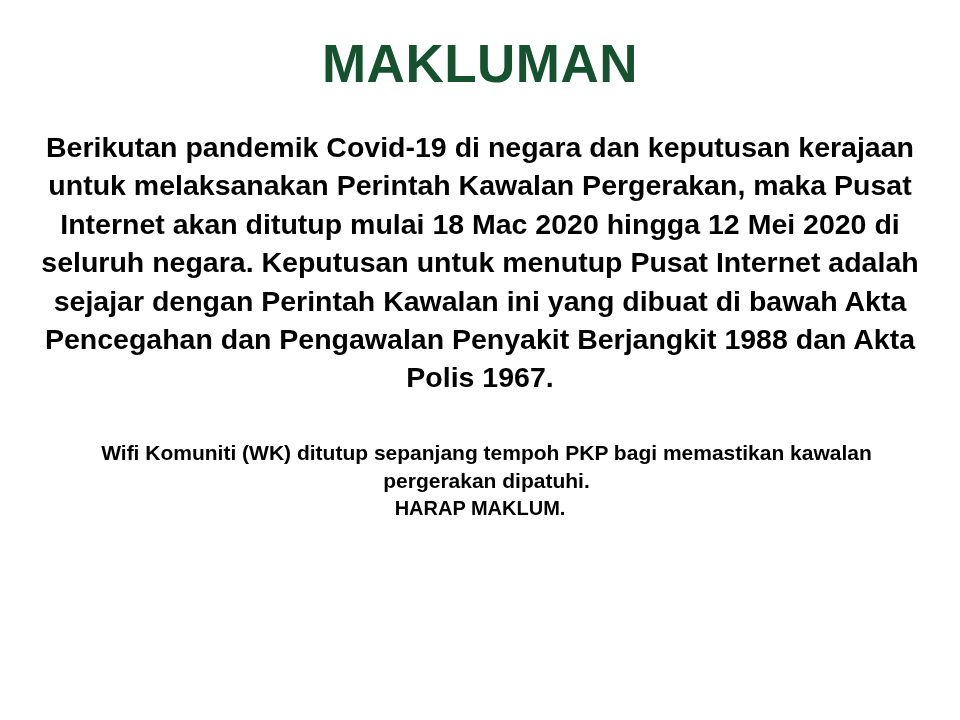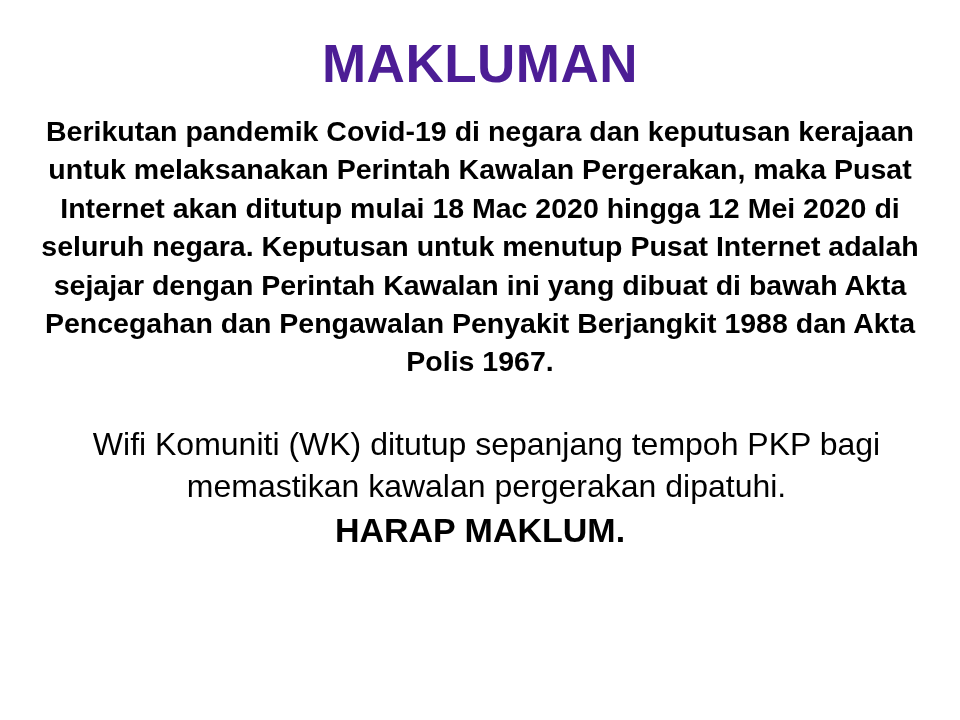--- a/index.html
+++ b/index.html
@@ -16,47 +16,47 @@
   }
   .slide {
     width: 960px;
     height: 720px;
     box-sizing: border-box;
     padding: 26px 24px 10px 24px;
     display: block;
     text-align: center;
   }
   .title {
-    color: #4c1d95;
+    color: #14532d;
     font-size: 53px;
     font-weight: bold;
     line-height: 1.05;
     margin: 10px 0 0 0;
     letter-spacing: 0.5px;
   }
   .subtitle {
     font-size: 27px;
     font-weight: bold;
     line-height: 1.32;
     margin: 38px 36px 0 36px;
   }
   .body-para {
     font-size: 28.5px;
     font-weight: bold;
     line-height: 1.35;
-    margin: 20px 16px 0 16px;
+    margin: 36px 16px 0 16px;
   }
   .closing {
-    font-size: 32px;
-    font-weight: normal;
+    font-size: 21px;
+    font-weight: bold;
     line-height: 1.33;
     margin: 42px 17px 0 30px;
   }
   .harap {
-    font-size: 34px;
+    font-size: 20px;
     font-weight: bold;
     line-height: 1.33;
     margin: 0;
   }
   .hashtag {
     font-size: 22px;
     font-weight: bold;
     line-height: 1.3;
     margin: 12px 0 0 0;
   }

